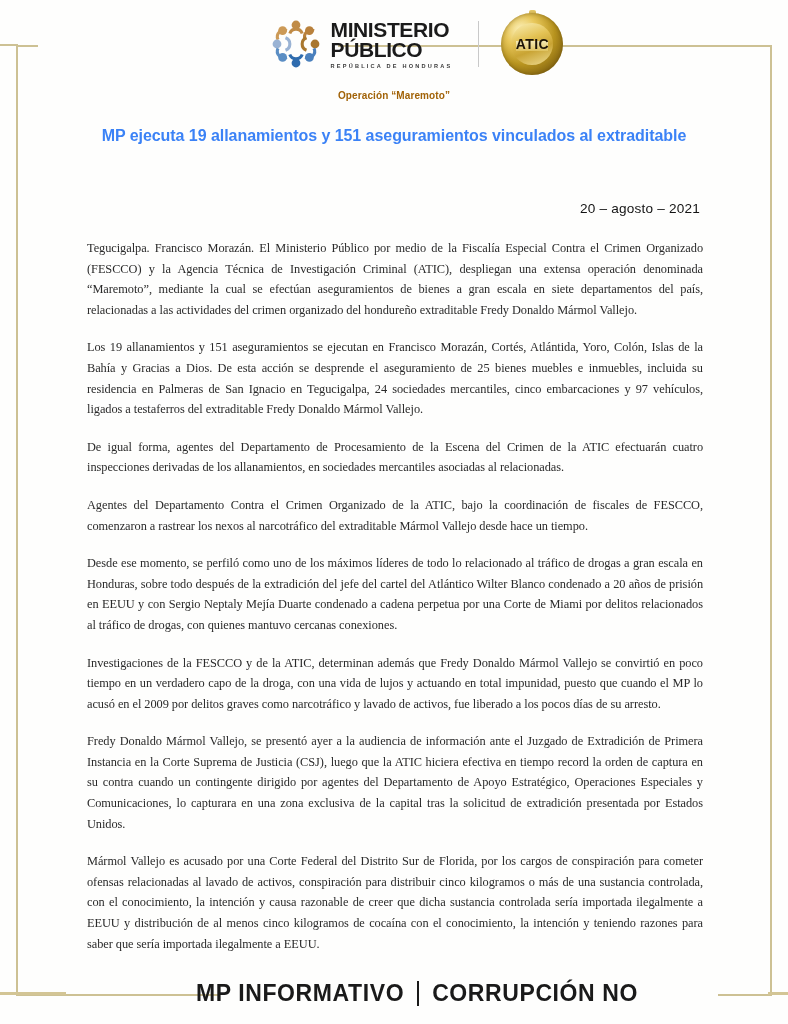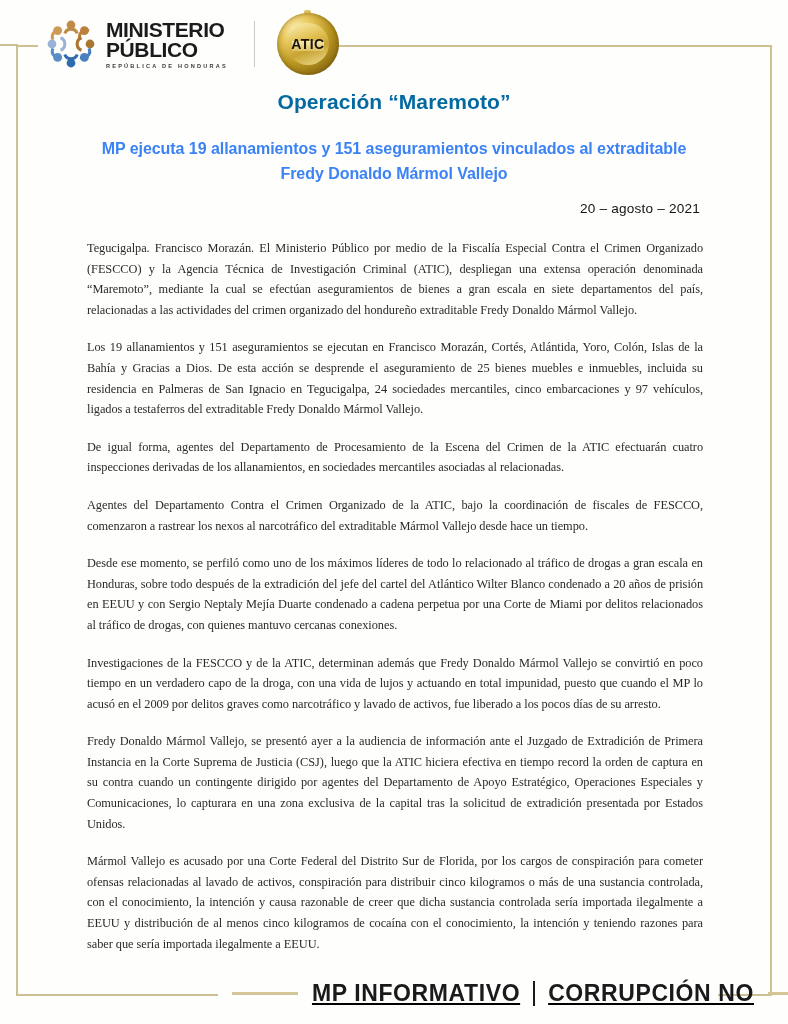--- a/index.html
+++ b/index.html
@@ -47,21 +47,21 @@
 
   
   .header {
     position: absolute;
     left: 0;
     top: 0;
     width: 788px;
     height: 88px;
     display: flex;
     align-items: center;
-    justify-content: flex-start;
+    justify-content: center;
     padding-left: 45px;
     box-sizing: border-box;
   }
   .mp-logo-block {
     display: flex;
     align-items: center;
     gap: 9px;
   }
   .mp-emblem {
     position: relative;
@@ -162,22 +162,22 @@
   .titles {
     position: absolute;
     left: 60px;
     top: 90px;
     width: 668px;
     text-align: center;
   }
   .kicker {
     font-family: "Liberation Sans", sans-serif;
     font-weight: bold;
-    font-size: 21px;
-    color: #0369a1;
+    font-size: 10px;
+    color: #a16207;
     letter-spacing: 0.1px;
   }
   .headline {
     margin-top: 22px;
     font-family: "Liberation Sans", sans-serif;
     font-weight: bold;
     font-size: 16px;
     line-height: 25px;
     color: #3b82f6;
     letter-spacing: -0.05px;
@@ -214,23 +214,22 @@
 
   
   .footer {
     position: absolute;
     left: 0;
     top: 962px;
     width: 788px;
     height: 62px;
     display: flex;
     align-items: center;
-    justify-content: flex-end;
+    justify-content: space-between;
     gap: 14px;
-    text-decoration: underline;
   }
   .footer-dash {
     width: 66px;
     height: 3px;
     background: #d3c595;
   }
   .footer-dash.short { width: 20px; }
   .footer-text {
     display: flex;
     align-items: center;
@@ -310,21 +309,20 @@
         <div class="atic-band"></div>
       </div>
       <div class="atic-text">ATIC</div>
     </div>
   </div>
 
   <div class="titles">
     <div class="kicker">Operación “Maremoto”</div>
     <div class="headline">
       <span>MP ejecuta 19 allanamientos y 151 aseguramientos vinculados al extraditable</span><br>
-      <span>Fredy Donaldo Mármol Vallejo</span>
     </div>
   </div>
 
   <div class="dateline">20 – agosto – 2021</div>
 
   <div class="body-wrap">
     <p class="para">Tegucigalpa. Francisco Morazán. El Ministerio Público por medio de la Fiscalía Especial Contra el Crimen Organizado (FESCCO) y la Agencia Técnica de Investigación Criminal (ATIC), despliegan una extensa operación denominada “Maremoto”, mediante la cual se efectúan aseguramientos de bienes a gran escala en siete departamentos del país, relacionadas a las actividades del crimen organizado del hondureño extraditable Fredy Donaldo Mármol Vallejo.</p>
     <p class="para">Los 19 allanamientos y 151 aseguramientos se ejecutan en Francisco Morazán, Cortés, Atlántida, Yoro, Colón, Islas de la Bahía y Gracias a Dios. De esta acción se desprende el aseguramiento de 25 bienes muebles e inmuebles, incluida su residencia en Palmeras de San Ignacio en Tegucigalpa, 24 sociedades mercantiles, cinco embarcaciones y 97 vehículos, ligados a testaferros del extraditable Fredy Donaldo Mármol Vallejo.</p>
     <p class="para">De igual forma, agentes del Departamento de Procesamiento de la Escena del Crimen de la ATIC efectuarán cuatro inspecciones derivadas de los allanamientos, en sociedades mercantiles asociadas al relacionadas.</p>
     <p class="para">Agentes del Departamento Contra el Crimen Organizado de la ATIC, bajo la coordinación de fiscales de FESCCO, comenzaron a rastrear los nexos al narcotráfico del extraditable Mármol Vallejo desde hace un tiempo.</p>

